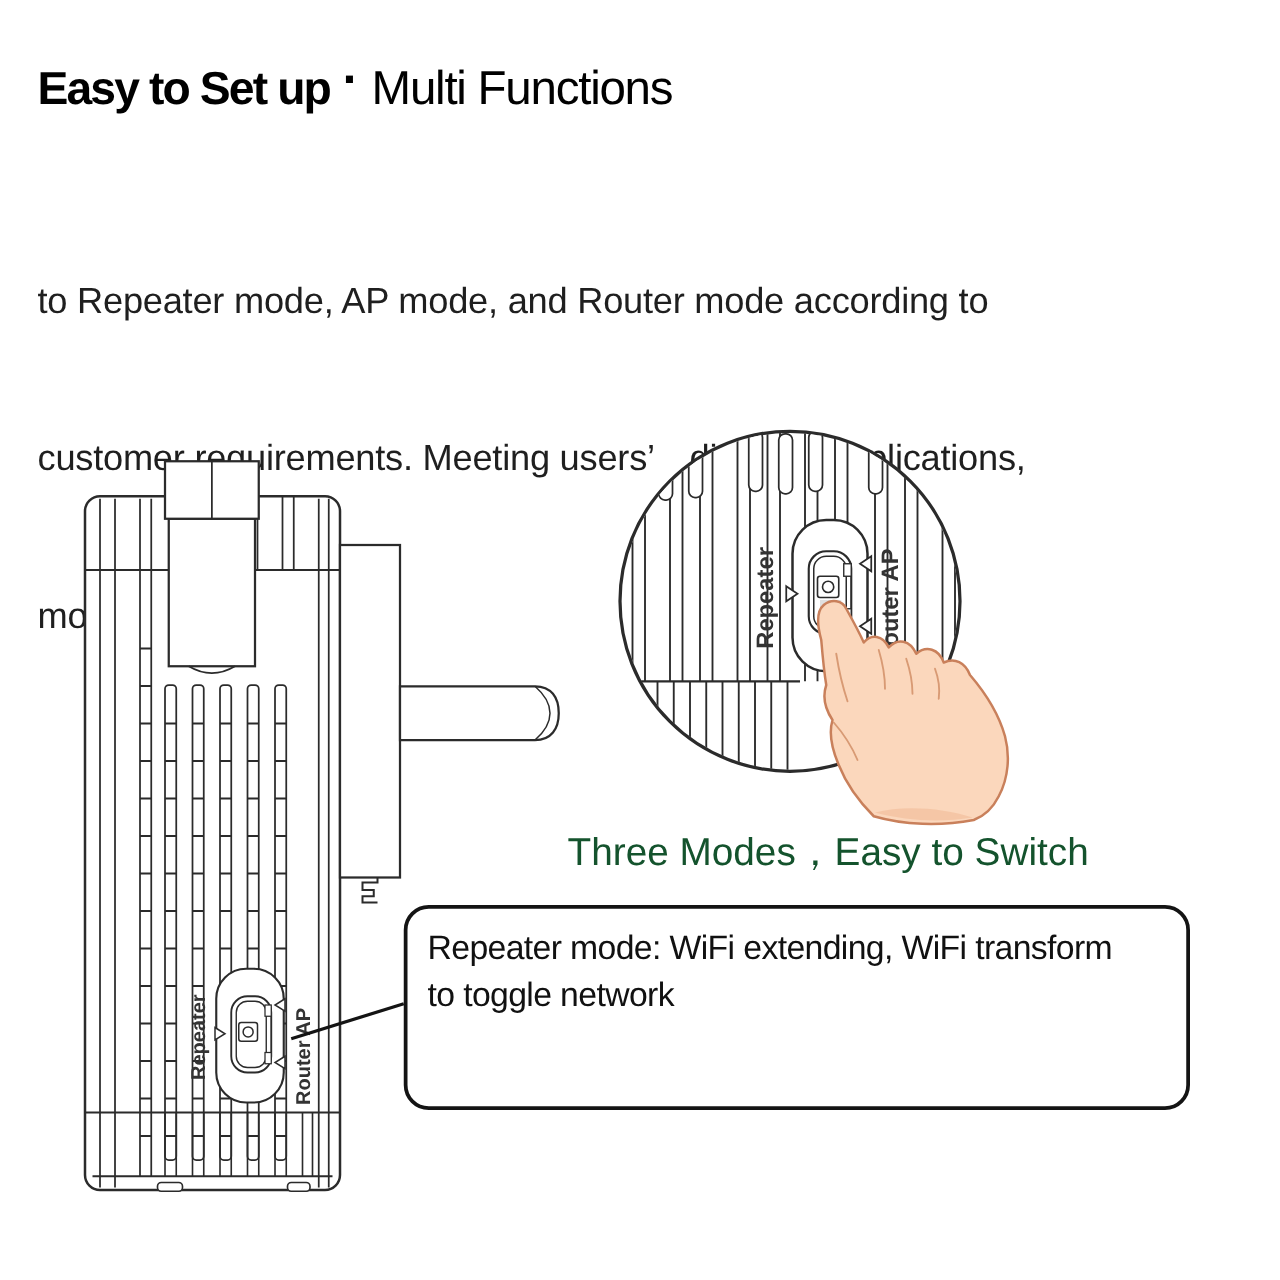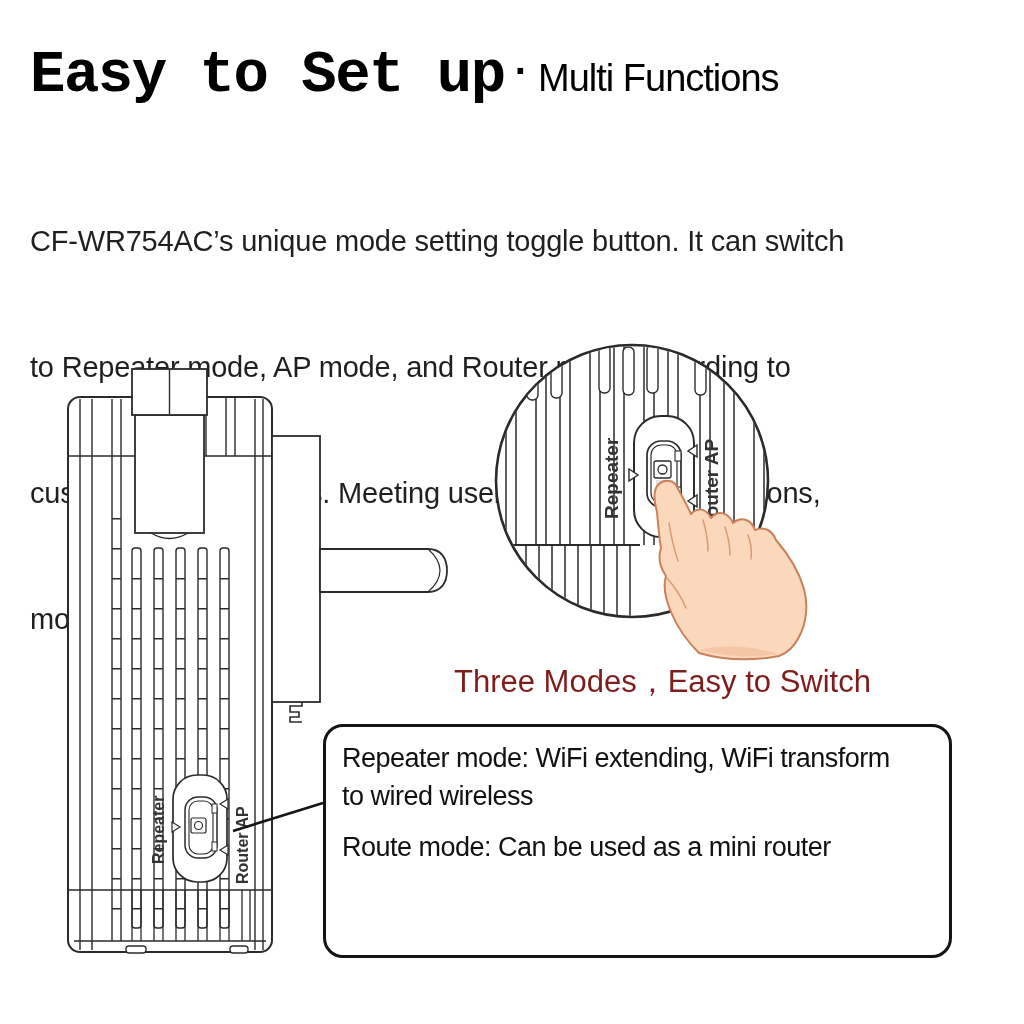--- a/index.html
+++ b/index.html
@@ -1,50 +1,49 @@
 <!DOCTYPE html>
 <html><head>
 <meta charset="utf-8">
 <style>
   html,body{margin:0;padding:0;background:#ffffff;}
   #stage{position:relative;width:1024px;height:1024px;background:#ffffff;overflow:hidden;
          font-family:"Liberation Sans","DejaVu Sans",sans-serif;color:#1b1b1b;}
   
   .title{position:absolute;left:30px;top:42px;white-space:nowrap;color:#000;}
-  .t-strong{font-size:59px;font-weight:700;letter-spacing:-1.5px;font-family:Liberation Mono, monospace;}
+  .t-strong{font-size:37px;font-weight:700;letter-spacing:-1.5px;}
   .t-sep{font-size:40px;font-weight:700;margin:0 10px;vertical-align:6px;}
   .t-light{font-size:38px;font-weight:400;letter-spacing:-1px;}
   
   .intro{position:absolute;left:30px;top:136px;font-size:29px;line-height:42px;
          letter-spacing:-0.2px;color:#1f1f1f;white-space:pre;}
   
-  .caption{position:absolute;left:454px;top:661px;font-size:31px;color:#7f1d1d;white-space:nowrap;}
+  .caption{position:absolute;left:454px;top:661px;font-size:31px;color:#14532d;white-space:nowrap;}
   
-  .modes-box{position:absolute;left:323px;top:724px;width:629px;height:234px;box-sizing:border-box;
+  .modes-box{position:absolute;left:323px;top:724px;width:629px;height:164px;box-sizing:border-box;
              border:3px solid #141414;border-radius:20px;padding:12px 14px 8px 16px;background:#fff;}
   .mode-line{font-size:27px;line-height:38px;letter-spacing:-0.5px;color:#111;white-space:nowrap;}
   .mode-item{margin-bottom:13px;}
   .mode-item:last-child{margin-bottom:0;}
   
   #art{position:absolute;left:0;top:0;}
   .ln{stroke:#2b2b2b;fill:none;}
   .wfill{fill:#ffffff;stroke:#2b2b2b;}
   .svg-label{font-family:"Liberation Sans","DejaVu Sans",sans-serif;font-weight:700;fill:#333;}
 </style>
 </head>
 <body>
 
 <div id="stage">
 
   <div class="title">
     <span class="t-strong">Easy to Set up</span><span class="t-sep">·</span><span class="t-light">Multi Functions</span>
   </div>
 
   <div class="intro">
-    <div>CF-WR754AC’s unique mode setting toggle button. It can switch</div>
     <div>to Repeater mode, AP mode, and Router mode according to</div>
     <div>customer requirements. Meeting users’　different applications,</div>
     <div>more flexible to use.</div>
   </div>
 
   <svg id="art" width="1024" height="1024" viewBox="0 0 1024 1024">
     <defs>
       <clipPath id="circClip">
           <circle cx="632" cy="481" r="134.8"></circle>
         </clipPath>
@@ -176,20 +175,17 @@
           M748,535 C751,543 752,551 751,559"></path>
       </g>
     </g>
   </svg>
 
   <div class="caption">Three Modes，Easy to Switch</div>
 
   <div class="modes-box">
     <div class="mode-item">
       <div class="mode-line">Repeater mode: WiFi extending, WiFi transform</div>
-      <div class="mode-line">to wired wireless</div>
-    </div>
-    <div class="mode-item">
-      <div class="mode-line">Route mode: Can be used as a mini router</div>
+      <div class="mode-line">to toggle network</div>
     </div>
   </div>
 
 </div>
 
 </body></html>

